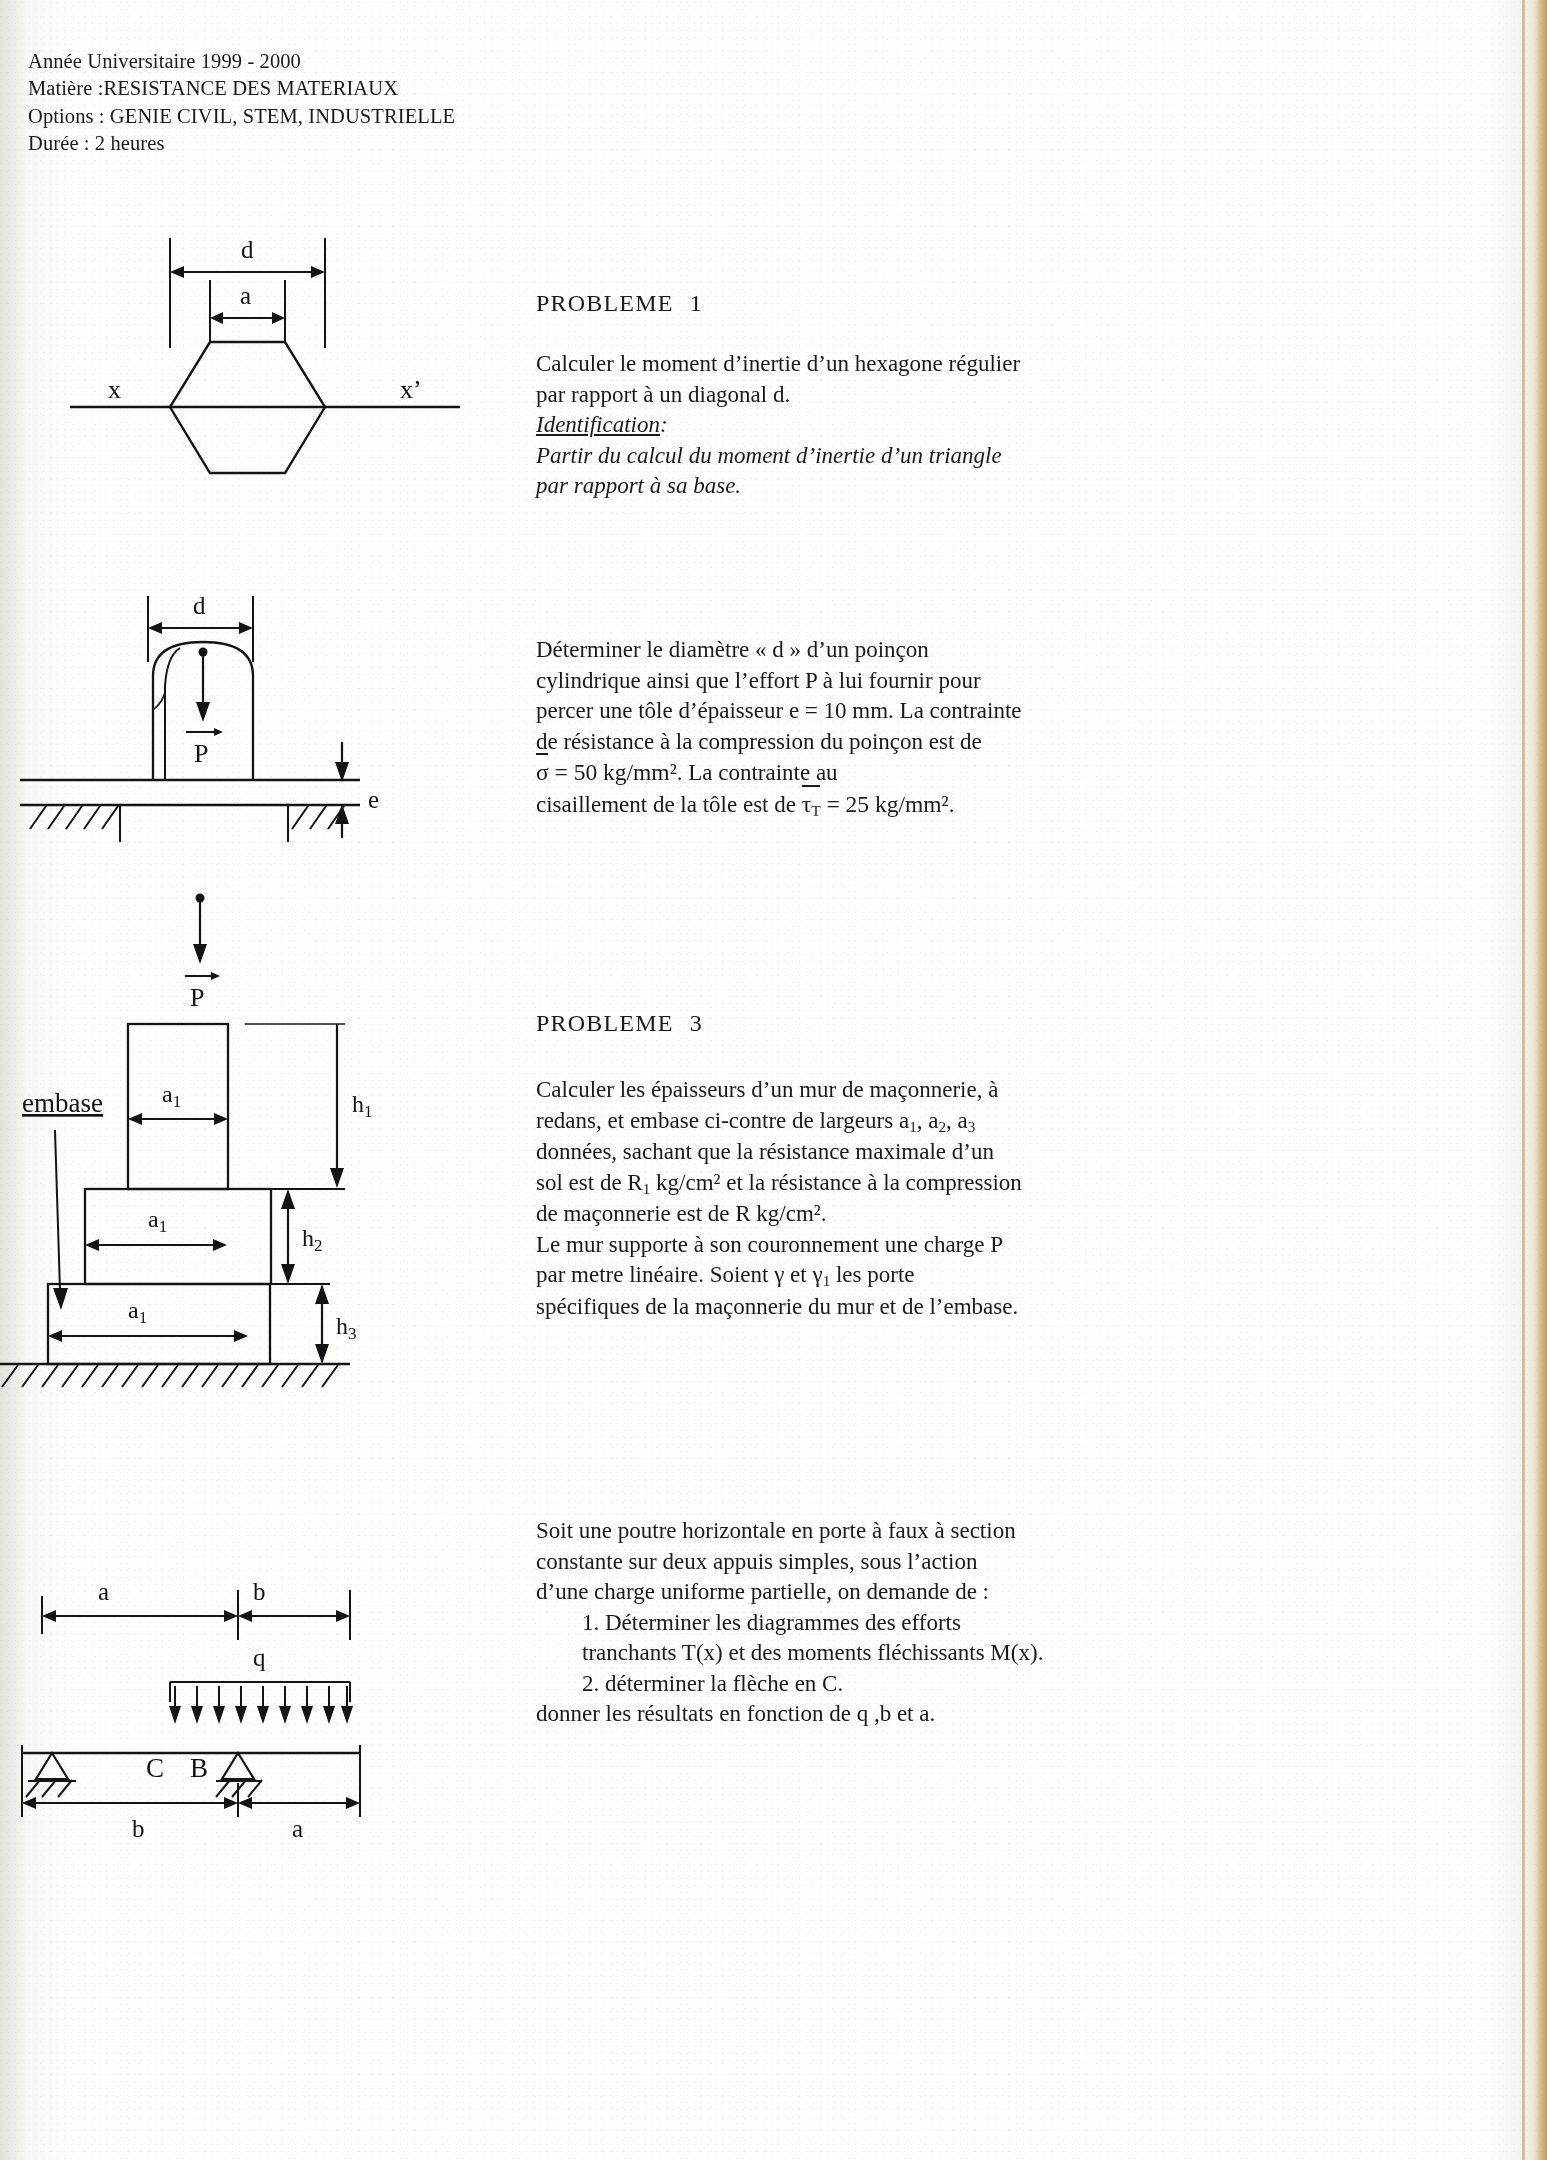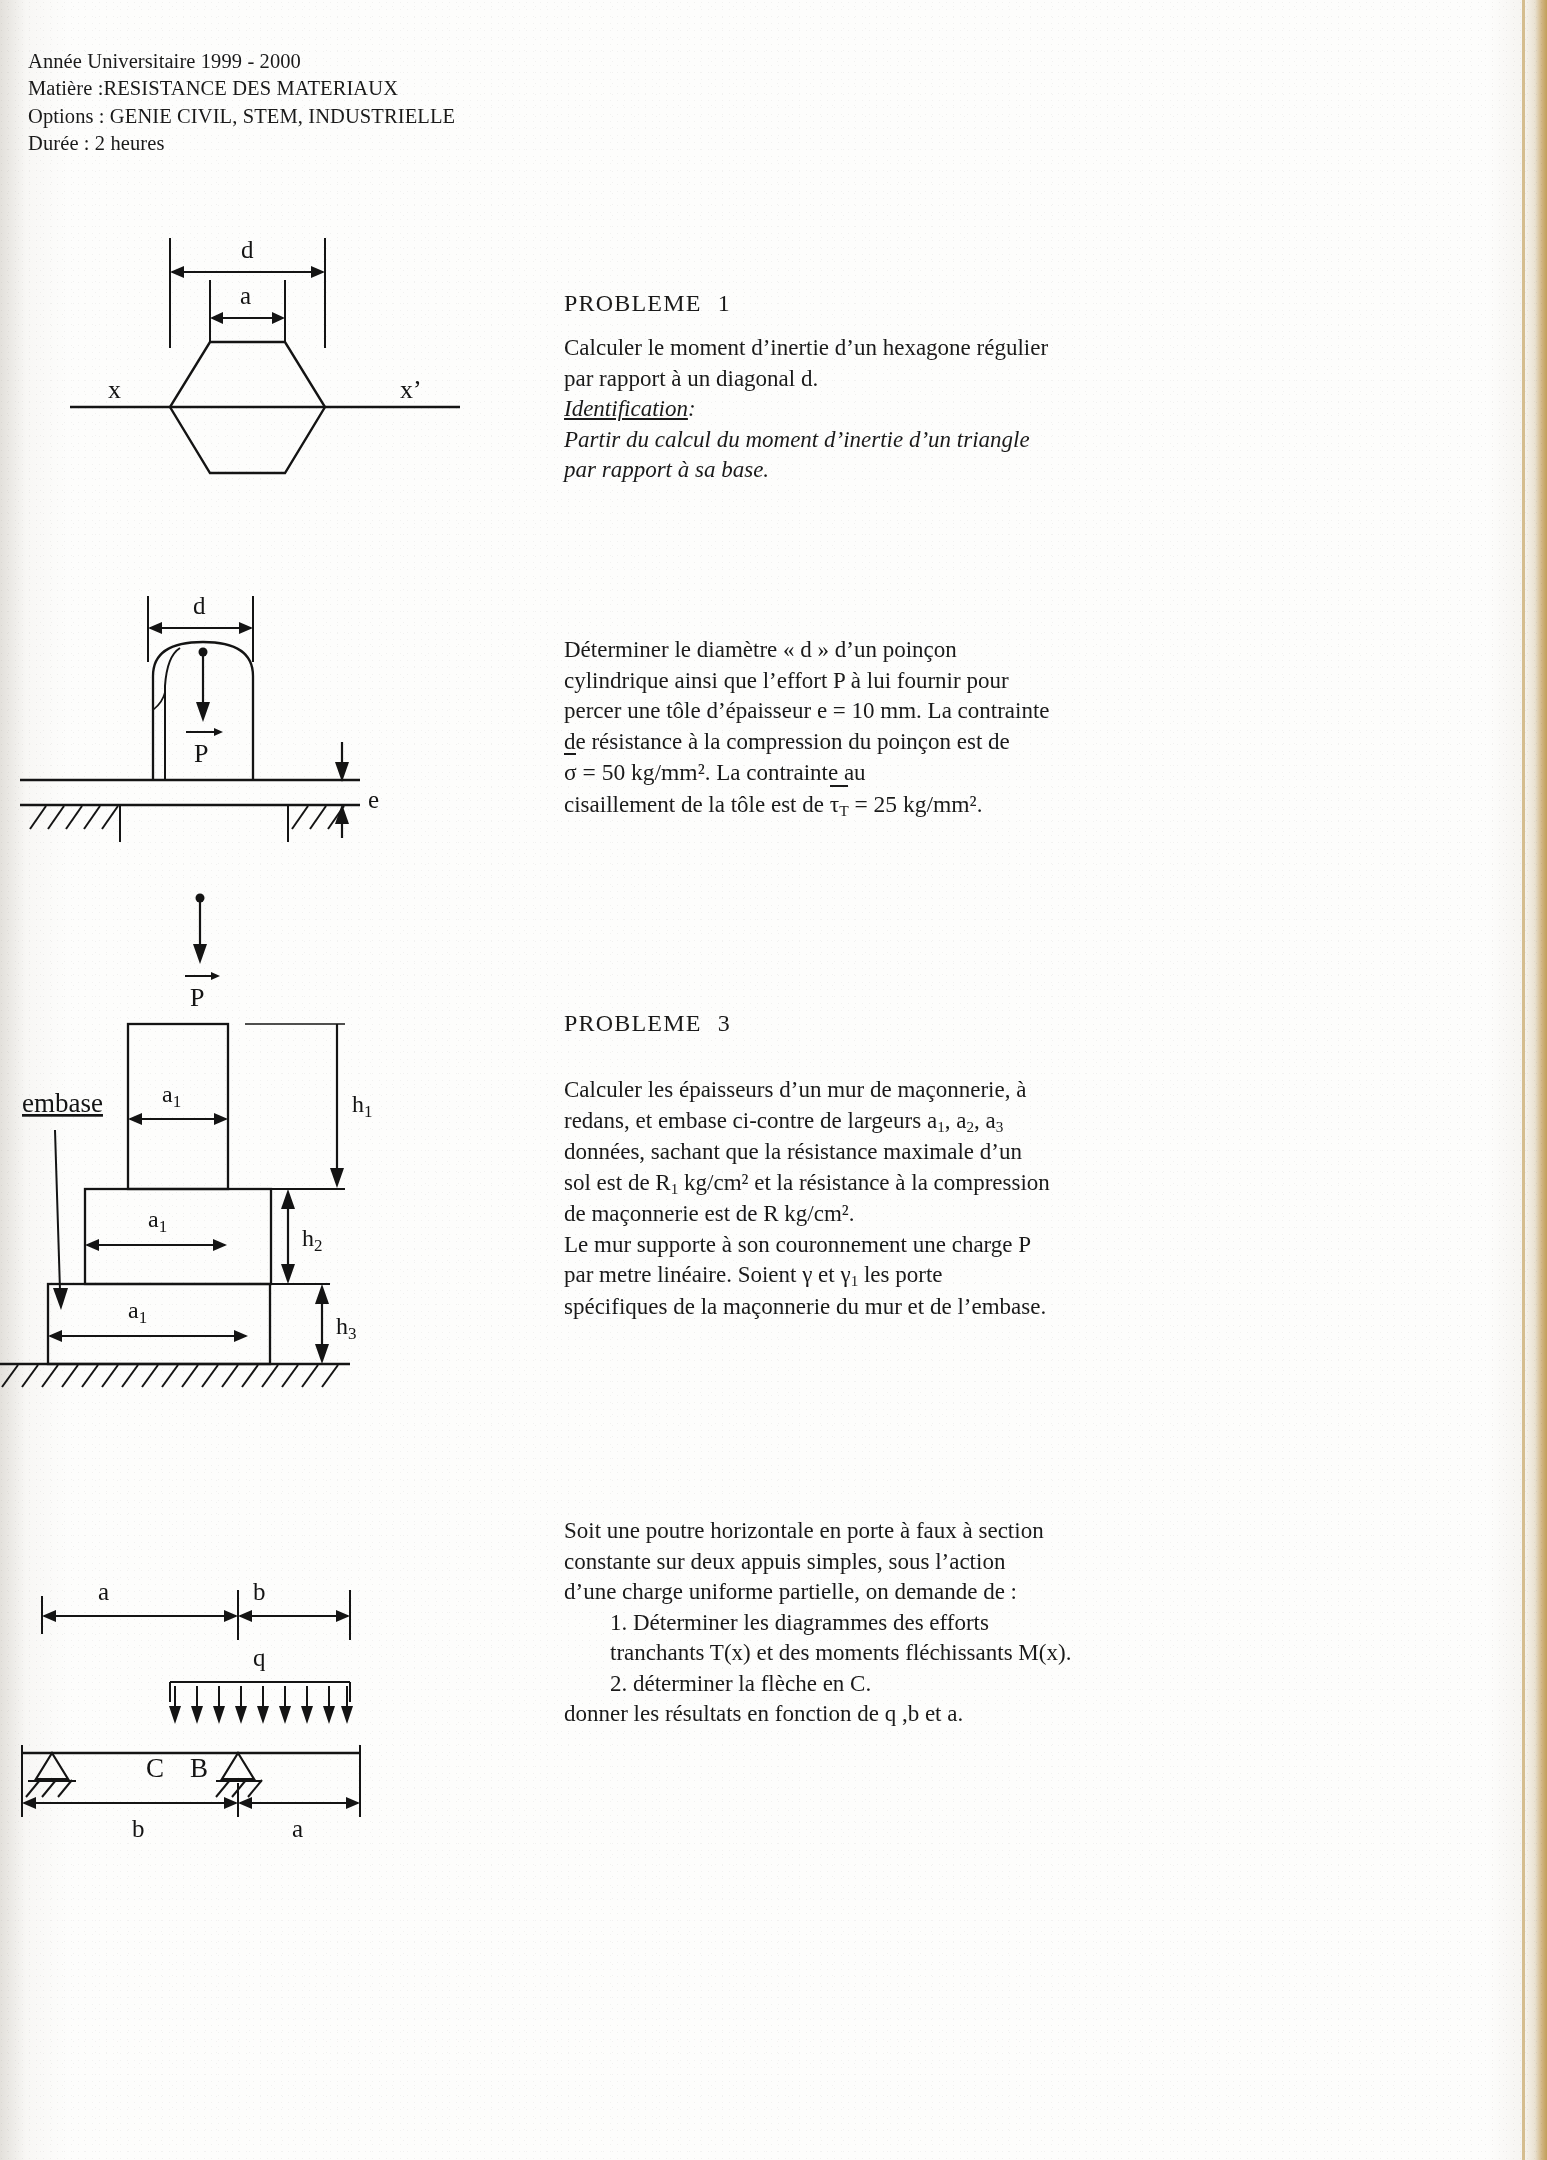--- a/index.html
+++ b/index.html
@@ -32,21 +32,21 @@
     background-image:radial-gradient(circle at 20% 30%, #000 0.5px, transparent 0.6px),
                      radial-gradient(circle at 70% 60%, #000 0.5px, transparent 0.6px);
     background-size:7px 7px, 11px 11px;
   }
 
   
   #header { position:absolute; left:28px; top:48px; line-height:1.33; }
   #header div { font-size:20.5px; white-space:nowrap; letter-spacing:.1px; }
 
   
-  .textcol { position:absolute; left:564px; width:680px; }
+  .textcol { position:absolute; left:536px; width:680px; }
   .ptitle { font-size:24px; letter-spacing:1.2px; }
   .ptitle .num { margin-left:16px; }
   .body { font-size:23px; line-height:1.33; }
   .body .ital { font-style:italic; }
   .und { text-decoration:underline; }
   .ind { display:block; text-indent:46px; }
   sub { font-size:.66em; vertical-align:-.28em; }
   .ovl { position:relative; display:inline-block; }
   .ovl::before {
     content:""; position:absolute; left:0; right:1px; top:-.18em;
@@ -301,21 +301,21 @@
       <path d="M350 78 L336 72 L336 84 Z" fill="#141414"></path>
       <text class="lbl" x="122" y="112" font-size="25">b</text>
       <text class="lbl" x="282" y="112" font-size="25">a</text>
     </svg>
   </div>
 
   <div class="textcol" style="top:290px;">
     <div class="ptitle">
       <span>PROBLEME</span><span class="num">1</span>
     </div>
-    <div class="body" style="margin-top:16px;">
+    <div class="body" style="margin-top:32px;">
       <span>Calculer le moment d’inertie d’un hexagone régulier</span><br>
       <span>par rapport à un diagonal d.</span><br>
       <span class="ital und">Identification</span><span class="ital">:</span><br>
       <span class="ital">Partir du calcul du moment d’inertie d’un triangle</span><br>
       <span class="ital">par rapport à sa base.</span>
     </div>
   </div>
 
   <div class="textcol" style="top:615px;">
     <div class="body" style="margin-top:20px;">

